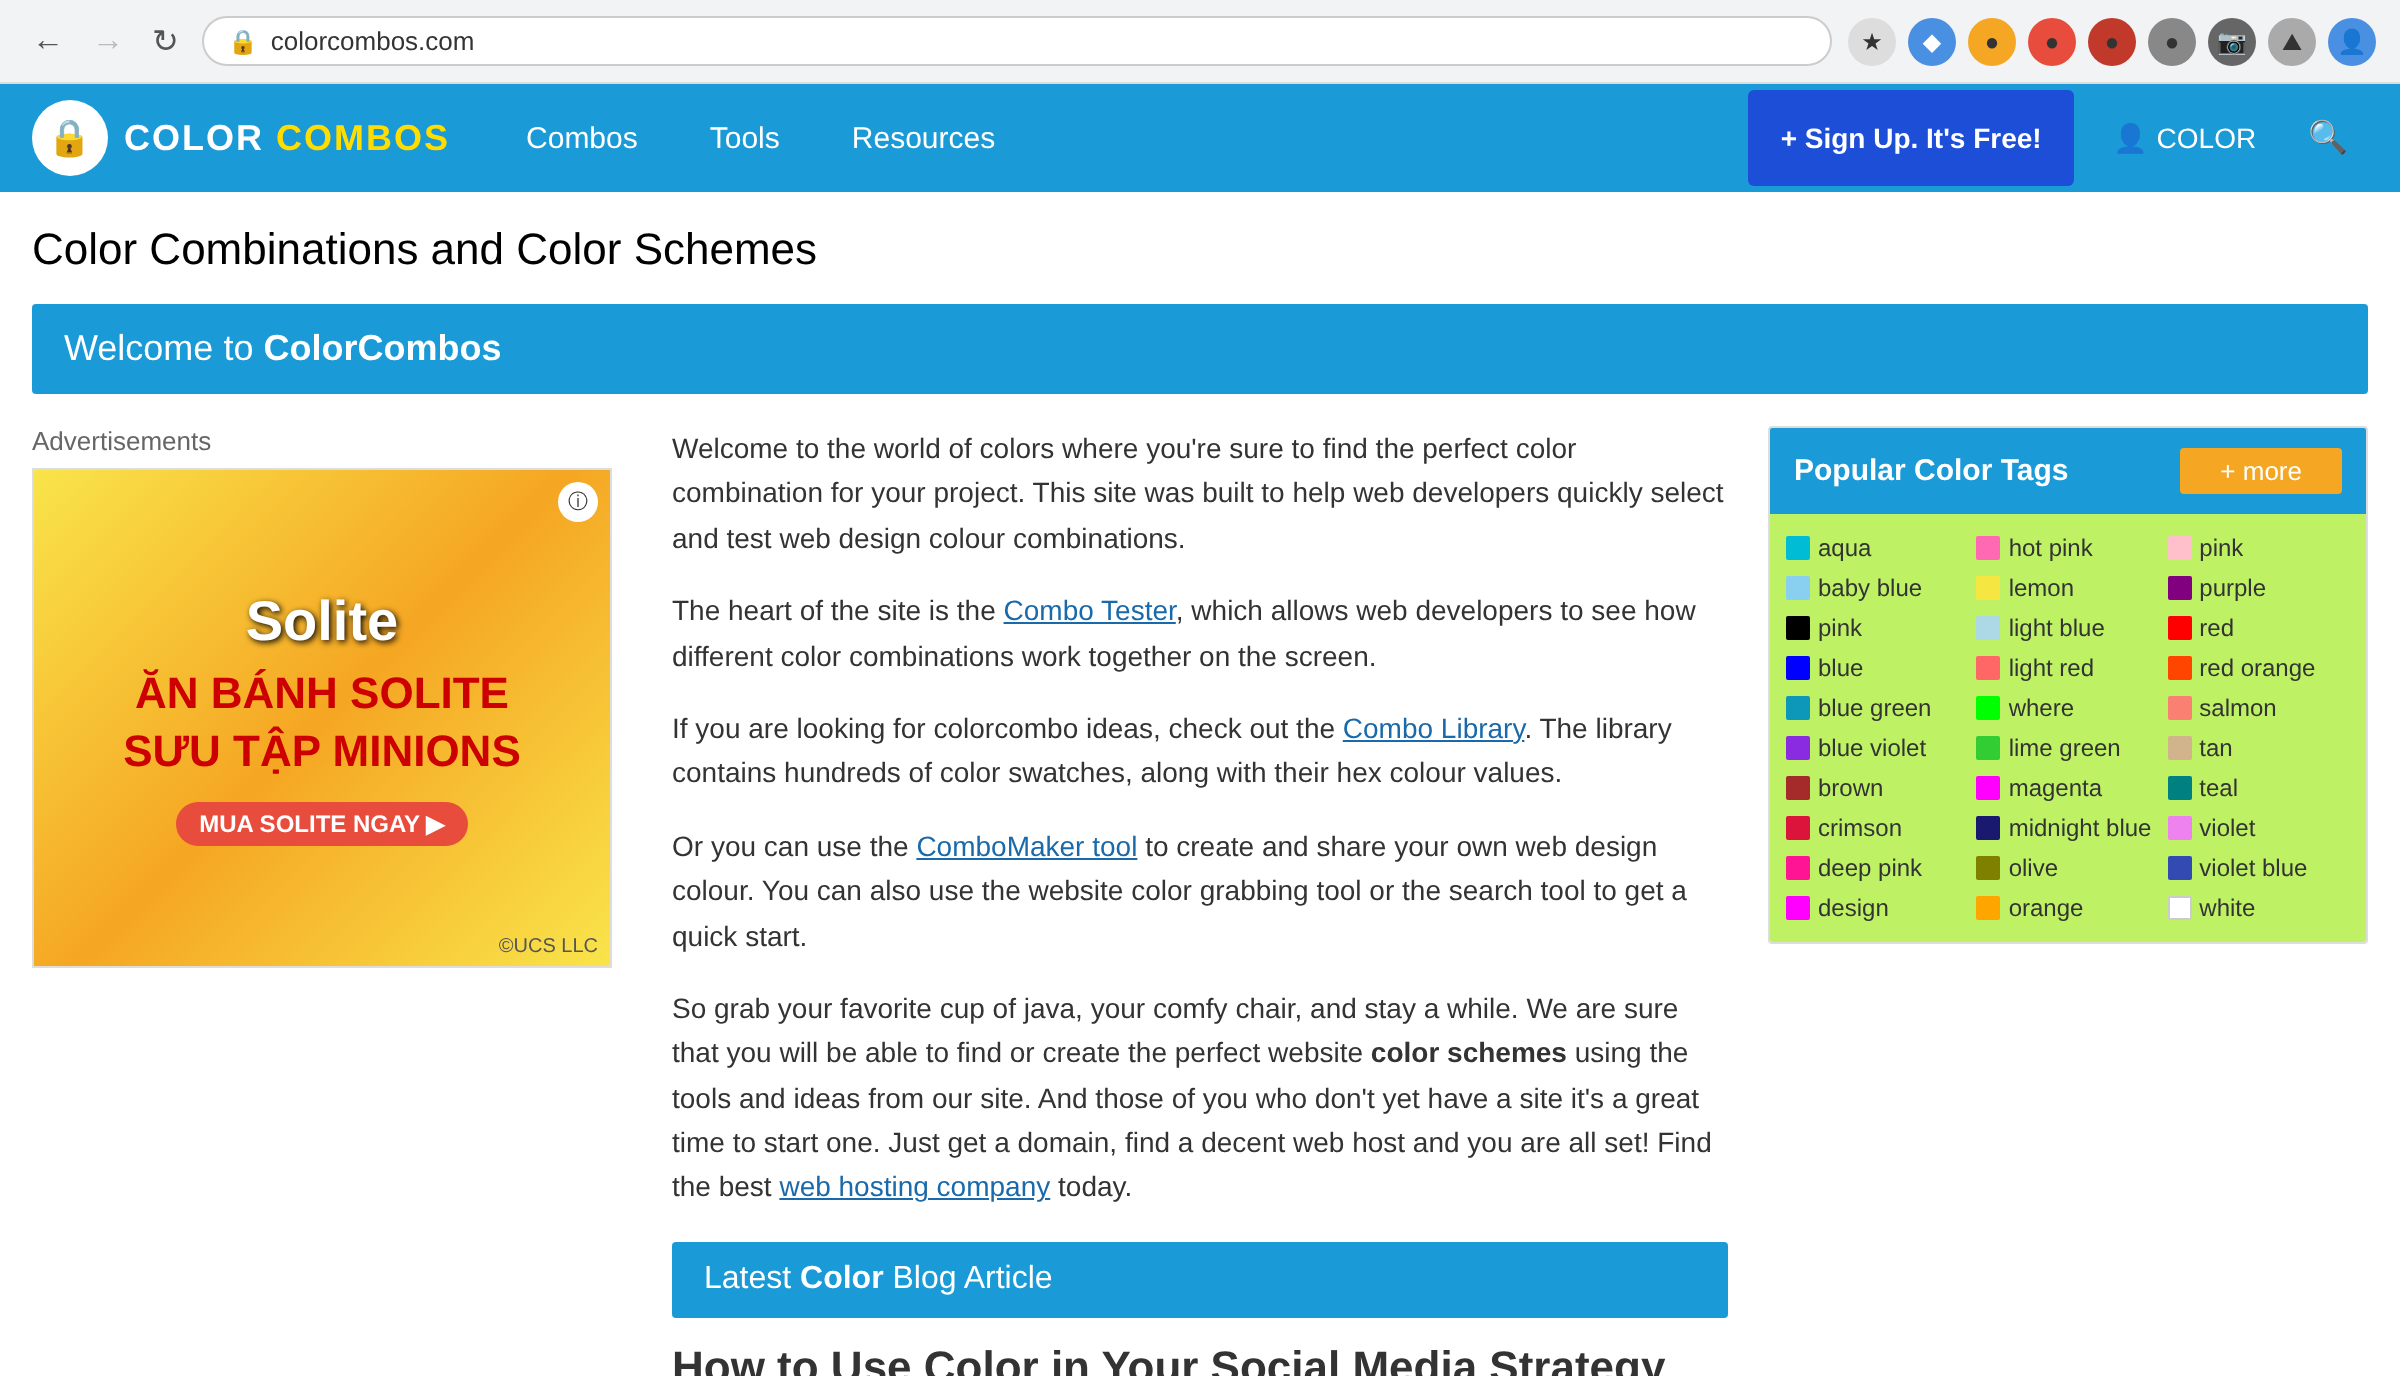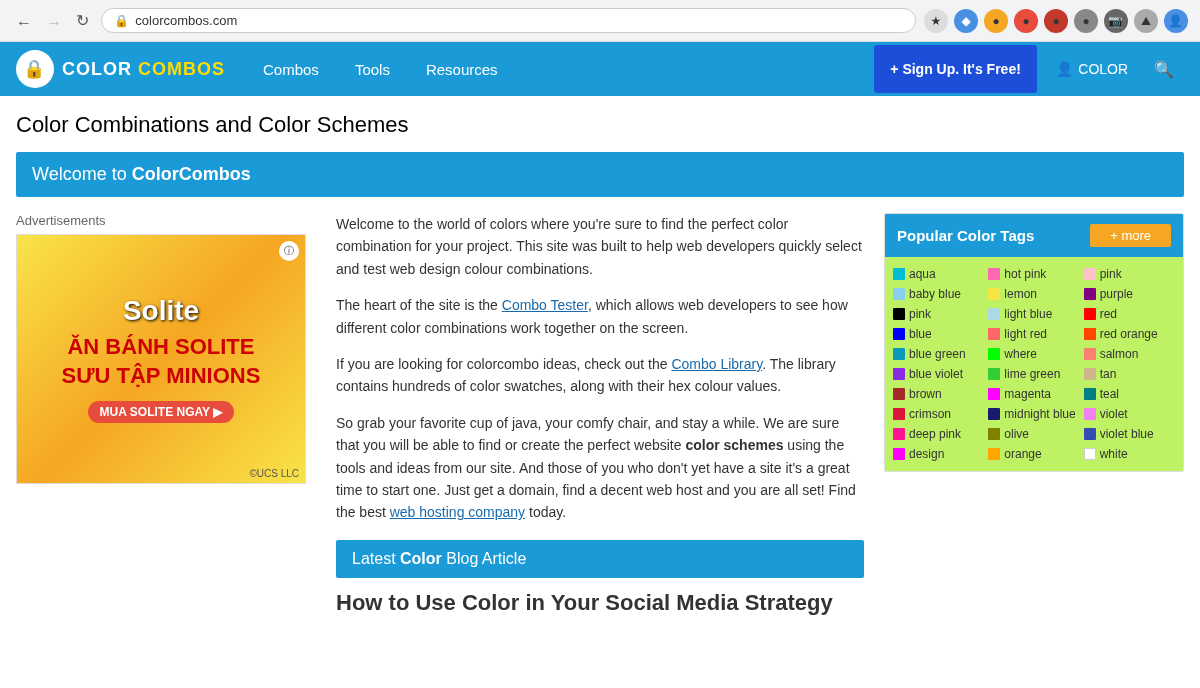--- a/index.html
+++ b/index.html
@@ -350,20 +350,21 @@
           <div class="ad-ucs">©UCS LLC</div>
         </div>
       </div>
     </div>
 
     <div class="center-col">
       <div class="content-text">
         <p>Welcome to the world of colors where you're sure to find the perfect color combination for your project. This site was built to help web developers quickly select and test web design colour combinations.</p>
         <p>The heart of the site is the <a>Combo Tester</a>, which allows web developers to see how different color combinations work together on the screen.</p>
         <p>If you are looking for colorcombo ideas, check out the <a>Combo Library</a>. The library contains hundreds of color swatches, along with their hex colour values.</p>
+        <p>Or you can use the <a>ComboMaker tool</a> to create and share your own web design colour. You can also use the website color grabbing tool or the search tool to get a quick start.</p>
         <p>So grab your favorite cup of java, your comfy chair, and stay a while. We are sure that you will be able to find or create the perfect website <strong>color schemes</strong> using the tools and ideas from our site. And those of you who don't yet have a site it's a great time to start one. Just get a domain, find a decent web host and you are all set! Find the best <a>web hosting company</a> today.</p>
       </div>
 
       <div class="latest-banner">
         <span>Latest </span><strong>Color</strong><span> Blog Article</span>
       </div>
 
       <h2 class="blog-title" style="font-size:22px;margin-top:12px;cursor:pointer;color:#333;">How to Use Color in Your Social Media Strategy</h2>
     </div>
 

